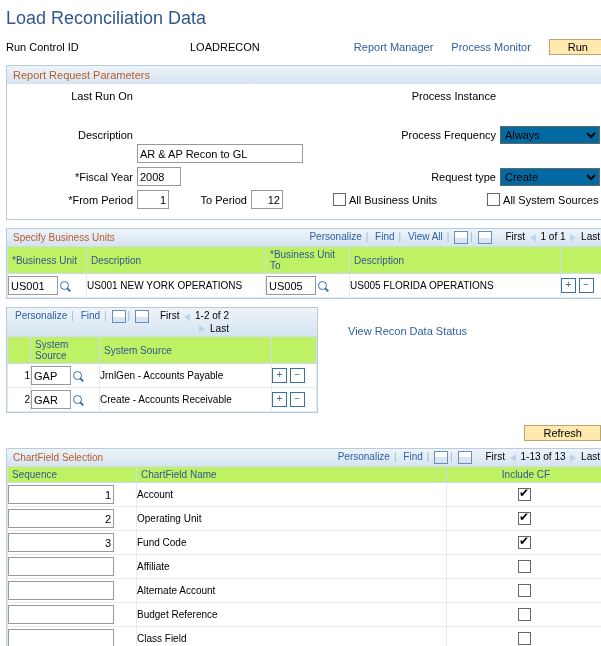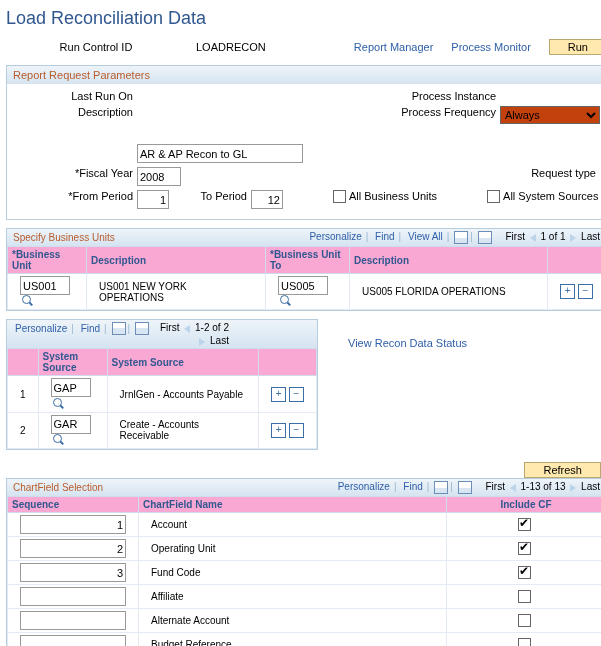--- a/index.html
+++ b/index.html
@@ -1,41 +1,41 @@
 <!DOCTYPE html>
 <html><head>
 <meta charset="utf-8">
 <style>
   html,body{margin:0;padding:0;font-family:Arial,Helvetica,sans-serif;font-size:11px;color:#000;background:#fff}
   .page{width:601px;padding:8px 6px;}
   .page-title{color:#31578f;font-size:18px;margin:0 0 10px 0;font-weight:normal}
   .runctl-row{display:flex;align-items:center;margin-bottom:10px}
-  .runctl-label{width:180px;text-align:center;padding-right:10px;}
+  .runctl-label{width:180px;text-align:left;padding-right:4px;}
   .runctl-val{width:80px}
   .spacer{flex:1}
   a.link{color:#3060a8;text-decoration:none;margin-right:18px;font-size:11px}
   .btn{background:#ffe9ae;border:1px solid #b8a86f;padding:1px 18px;font-size:11px;cursor:pointer}
   .section{border:1px solid #b6cde0;margin:0 0 8px 0}
   .section-title{color:#b95c2c;background:linear-gradient(#eef4f9,#d5e4f1);padding:3px 6px;font-size:11px}
   .sec-body{padding:6px}
-  .row{display:flex;align-items:flex-start;margin-bottom:4px}
+  .row{display:flex;align-items:center;margin-bottom:4px}
   .lbl{text-align:right;padding-right:4px;font-size:11px}
   .w120{width:120px}.w200{width:200px}
   input[type=text]{border:1px solid #999;font-size:11px;padding:1px 2px;height:15px}
-  select{border:1px solid #666;font-size:11px;background:#c2410c;height:18px}
+  select{border:1px solid #666;font-size:11px;background:#0369a1;height:18px}
   .grid-head{display:flex;justify-content:space-between;align-items:center;background:linear-gradient(#eef4f9,#d5e4f1);padding:2px 6px;font-size:10px}
   .grid-tools a{color:#3060a8;text-decoration:none;margin:0 2px;font-size:10px}
   .sep{color:#9cb7d1;margin:0 2px}
   .iconbtn{display:inline-block;width:13px;height:13px;line-height:11px;text-align:center;border:1px solid #3a6ea5;color:#3a6ea5;background:#fff;font-size:10px;cursor:pointer;vertical-align:middle}
   .navarrow{display:inline-block;width:0;height:0;border-top:4px solid transparent;border-bottom:4px solid transparent;vertical-align:middle;margin:0 2px}
   .navarrow.left{border-right:6px solid #bcd4ea}
   .navarrow.right{border-left:6px solid #bcd4ea}
   table.grid{border-collapse:collapse;width:100%}
-  table.grid th{background:#f9a8d4;color:#31578f;font-size:10px;font-weight:bold;text-align:left;padding:2px 4px;border:1px solid #cfdced}
-  table.grid td{border:1px solid #e3eaf3;padding:2px 12px;font-size:10px;background:#fff}
+  table.grid th{background:#bef264;color:#31578f;font-size:10px;font-weight:normal;text-align:left;padding:2px 4px;border:1px solid #cfdced}
+  table.grid td{border:1px solid #e3eaf3;padding:2px 0;font-size:10px;background:#fff}
   .lookup{display:inline-block;width:12px;height:12px;vertical-align:middle;margin-left:2px;position:relative}
   .lookup:before{content:"";position:absolute;width:7px;height:7px;border:1px solid #3a6ea5;border-radius:50%;left:0;top:0}
   .lookup:after{content:"";position:absolute;width:4px;height:1.5px;background:#3a6ea5;transform:rotate(45deg);left:7px;top:8px}
   .plus-minus{white-space:nowrap}
   input[type=checkbox]{margin:0 3px 0 0}
   .cbx{appearance:none;width:13px;height:13px;border:1px solid #666;background:#fff;vertical-align:middle;position:relative}
   .cbx:checked:after{content:"✔";position:absolute;left:0;top:-3px;font-size:12px;color:#000}
   .sys-wrap{display:flex;align-items:flex-start}
   .sys-link{color:#3060a8;text-decoration:none;margin-left:30px;margin-top:18px;font-size:11px}
   .cf-th-center th:last-child{text-align:center}
@@ -71,20 +71,21 @@
       <input type="text" style="width: 160px; margin-top: 38px;" value="AR &amp; AP Recon to GL">
       <div class="spacer"></div>
       <div class="lbl w120">Process Frequency</div>
       <select style="width:100px"><option>Always</option></select>
     </div>
     <div class="row">
       <div class="lbl w120">*Fiscal Year</div>
       <input type="text" style="width: 38px;" value="2008">
       <div class="spacer"></div>
       <div class="lbl w120">Request type</div>
+      <select style="width:100px"><option>Create</option></select>
     </div>
     <div class="row">
       <div class="lbl w120">*From Period</div>
       <input type="text" style="width: 26px; text-align: right;" value="1">
       <div class="lbl" style="width:78px;text-align:right">To Period</div>
       <input type="text" style="width: 26px; text-align: right;" value="12">
       <div style="width:50px"></div>
       <input type="checkbox" class="cbx" style="">
       <span>All Business Units</span>
       <div style="width:50px"></div>
@@ -168,21 +169,21 @@
               <td><input type="text" style="width: 34px;" value="GAR"><span class="lookup"></span></td>
               <td>Create - Accounts Receivable</td>
               <td class="plus-minus"><span class="iconbtn">+</span> <span class="iconbtn">−</span></td>
             </tr>
           </tbody>
     </table>
   </div>
   <a href="#" class="sys-link">View Recon Data Status</a>
 </div>
 
-<div style="text-align:right;margin:4px 6px 0 0">
+<div style="text-align:right;margin:4px 6px 7px 0">
   <button class="btn">Refresh</button>
 </div>
 
 <div class="section">
   <div class="grid-head">
     <span style="color:#b95c2c">ChartField Selection</span>
     <span class="grid-tools">
       <a href="#">Personalize</a><span class="sep">|</span>
       <a href="#">Find</a><span class="sep">|</span>
       <span class="gridicon"></span><span class="sep">|</span>

